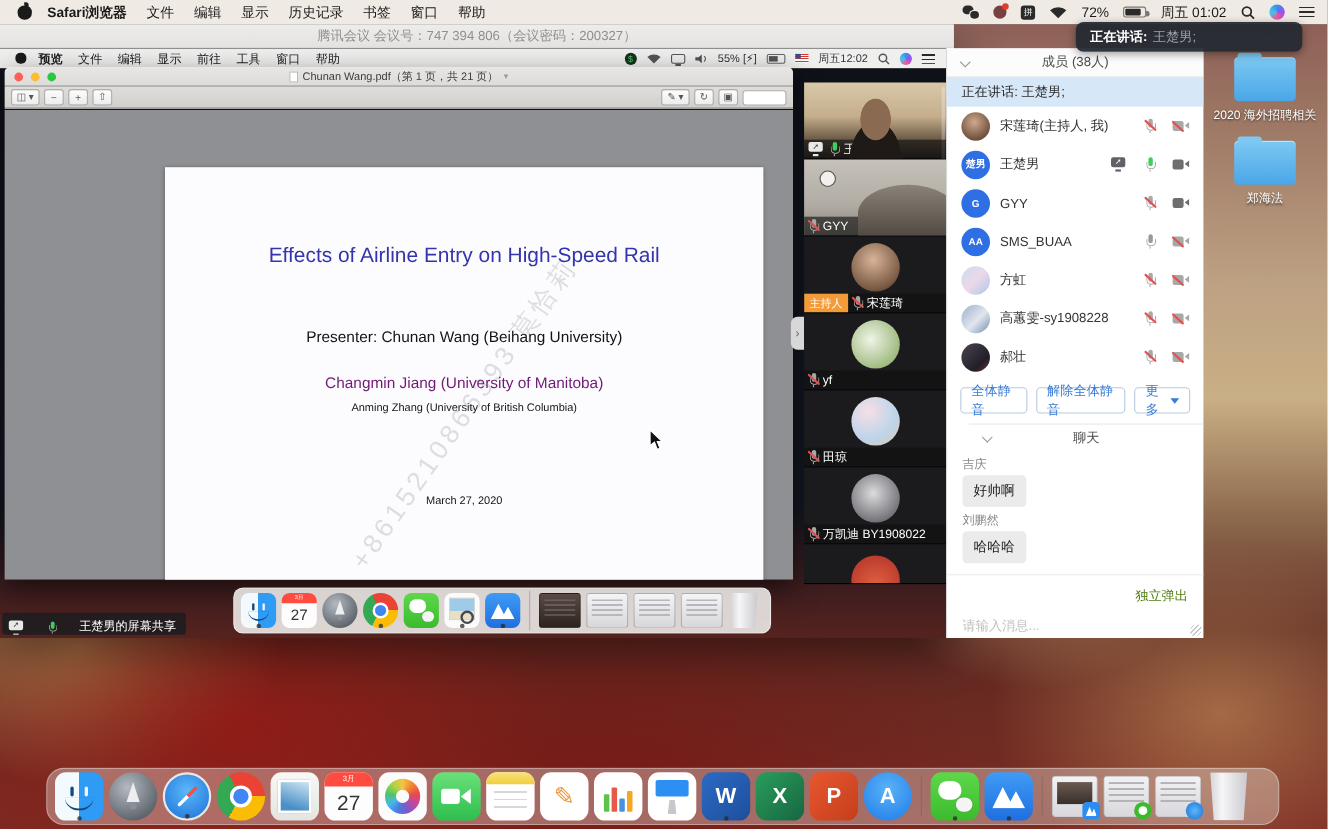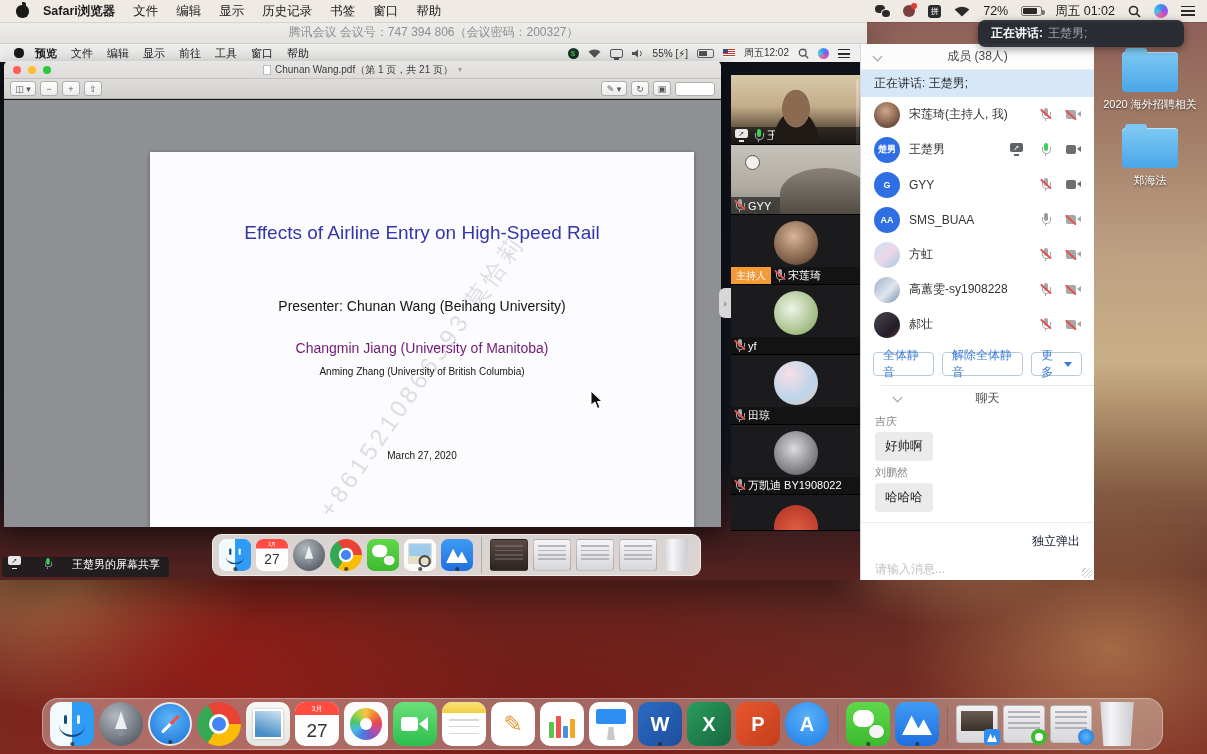--- a/index.html
+++ b/index.html
@@ -147,21 +147,21 @@
   .mini { width:32px; height:32px; position:relative; flex:0 0 auto; }
   .mini > .ic { transform:scale(.727); transform-origin:top left; }
   .dsep { width:1px; height:36px; background:rgba(80,80,80,.3); margin:0 3px; flex:0 0 auto; }
   .wthumb { width:38px; height:32px; background:linear-gradient(#f4f4f6,#d8d8dc); border:1px solid rgba(0,0,0,.2); border-radius:3px; position:relative; flex:0 0 auto; overflow:hidden; }
   .wthumb::before { content:""; position:absolute; left:4px; right:4px; top:5px; height:16px; background:repeating-linear-gradient(180deg,#b8b8bc 0 1.5px,transparent 1.5px 4.5px); }
   .wthumb.dark { background:linear-gradient(#5a4a44,#2c2420); } .wthumb.dark::before { opacity:.25; }
   .idock .dot, .dock .dot { position:absolute; bottom:0.5px; left:50%; transform:translateX(-50%); width:3.5px; height:3.5px; border-radius:50%; background:rgba(40,40,40,.75); }
 
   
   .sharepill { position:absolute; left:2px; top:513px; height:20px; background:rgba(28,28,32,.88); border-radius:3px;
-    display:flex; align-items:flex-start; gap:20px; padding:0 9px 0 6px; z-index:58; font-size:11px; color:#fff; white-space:nowrap; }
+    display:flex; align-items:flex-end; gap:20px; padding:0 9px 0 6px; z-index:58; font-size:11px; color:#fff; white-space:nowrap; }
   .sharepill .mic { transform:scale(.85); }
 
   
   .panel { position:absolute; left:860px; top:22px; width:234px; height:536px; background:#fff; border-left:1px solid #d8d8d8; font-size:12px; }
   .phead { height:26px; display:flex; align-items:center; justify-content:center; color:#4a4a4a; border-bottom:1px solid #efefef; position:relative; background:#fcfcfc; }
   .chevdown { position:absolute; left:13px; top:9px; width:7px; height:7px; border-left:1.5px solid #9a9a9a; border-bottom:1.5px solid #9a9a9a; transform:rotate(-45deg); }
   .banner { height:27px; background:#d6e7f8; display:flex; align-items:center; padding-left:13px; color:#2b2b2b; }
   .mrow { height:35px; display:flex; align-items:center; padding:0 13px; }
   .mav { width:26px; height:26px; border-radius:50%; flex:0 0 auto; display:flex; align-items:center; justify-content:center; color:#fff; font-size:9px; font-weight:bold; }
   .mav.blue { background:#2f6fe4; }
@@ -173,21 +173,21 @@
   .micons { display:flex; align-items:center; gap:16px; }
   .pbtns { display:flex; gap:8px; padding:10px 12px 0 12px; }
   .pbtn { height:24px; border:1px solid #b9c9dd; border-radius:4px; background:#fff; color:#3a7bd5; font-size:12px;
     display:flex; align-items:center; justify-content:center; padding:0 9px; gap:4px; }
   .caret { width:0; height:0; border-left:4px solid transparent; border-right:4px solid transparent; border-top:5px solid #3a7bd5; }
   .chathead { height:25px; margin-top:9px; border-top:1px solid #e8e8e8; display:flex; align-items:center; justify-content:center; color:#4a4a4a; position:relative;margin-left:20px; }
   .chathead .chevdown { top:8px; }
   .cname { font-size:11px; color:#888; margin:4px 0 3px 14px; }
   .cbubble { display:inline-block; background:#ebebeb; border-radius:4px; padding:6px 10px; font-size:12.5px; color:#222; margin-left:14px; }
   .popout { text-align:right; padding:10px 14px 0 0; border-top:1px solid #ececec; margin-top:10px; }
-  .popout span { color:#0f172a;text-align:right; }
+  .popout span { color:#4d7c0f;text-align:right; }
   .cinput { border:none; outline:none; width:200px; margin:12px 0 0 14px; font-size:12px; color:#333; font-family:inherit; }
   .cinput::placeholder { color:#c2c2c2; }
   .resize { position:absolute; right:2px; bottom:2px; width:10px; height:10px;
     background:repeating-linear-gradient(135deg,transparent 0 2px,#c8c8c8 2px 3px); }
 
   
   .dock { position:absolute; left:42px; top:698px; width:1121px; height:52px; background:rgba(238,230,220,.38);
     border:1px solid rgba(255,255,255,.35); border-radius:16px; display:flex; align-items:center; padding:0 7px; gap:5px; z-index:25; }
   .ic { width:44px; height:44px; border-radius:10px; position:relative; flex:0 0 auto; }
   .ic .glyph { position:absolute; inset:0; display:flex; align-items:center; justify-content:center; color:#fff; font-weight:bold; font-size:20px; }

